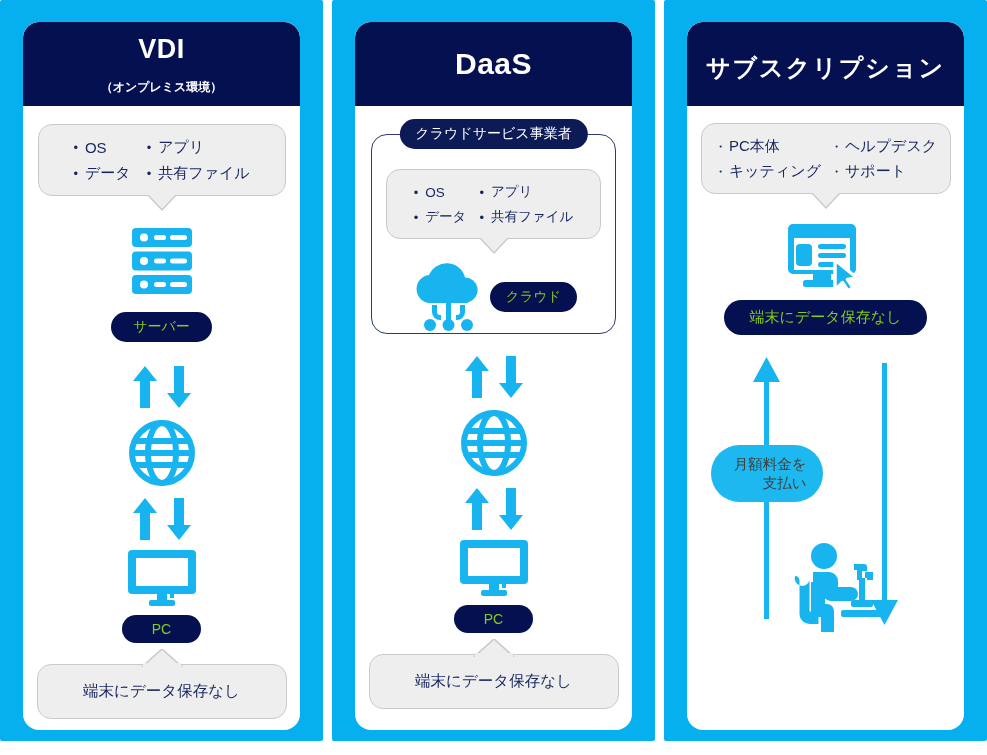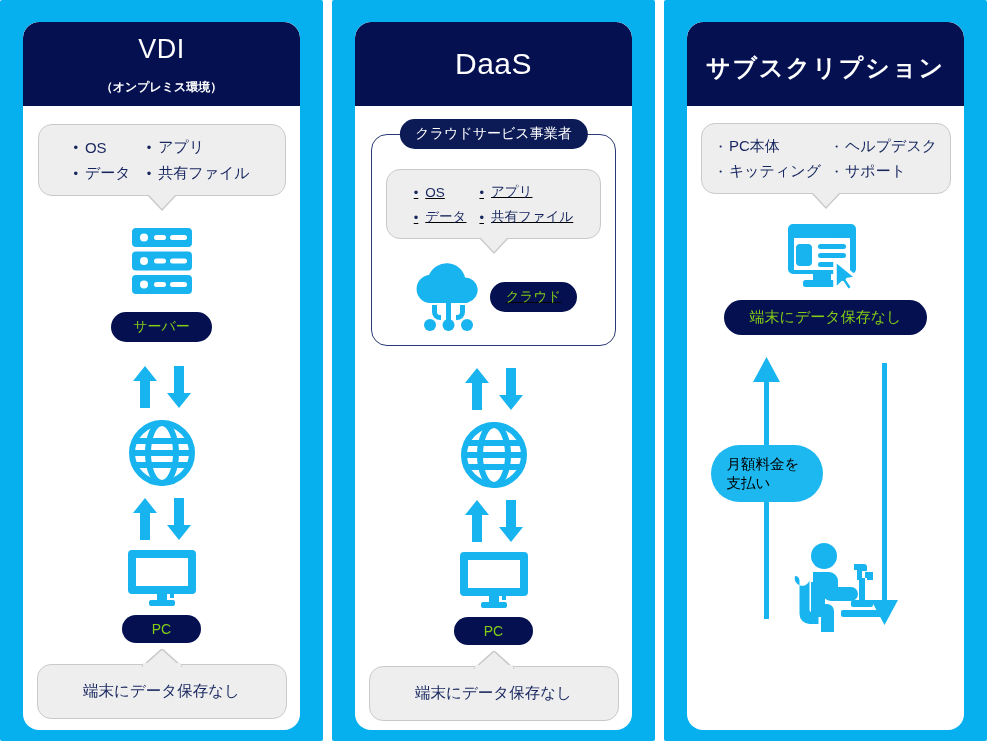--- a/index.html
+++ b/index.html
@@ -38,21 +38,21 @@
     border-radius: 16px 16px 0 0;
     display: flex;
     flex-direction: column;
     align-items: center;
     justify-content: center;
     color: #ffffff;
     text-align: center;
   }
   .hdr-main {
     font-size: 27px;
-    font-weight: normal;
+    font-weight: bold;
     letter-spacing: 0.5px;
     line-height: 1.12;
   }
   .hdr-sub {
     font-size: 12px;
     font-weight: bold;
     line-height: 1.2;
     margin-top: 16px;
   }
   .hdr-jp { font-size: 24px; font-weight: bold; letter-spacing: 2px; margin-top: 8px; }
@@ -111,44 +111,43 @@
   .center { display: flex; flex-direction: column; align-items: center; }
 
   .arrowpair { display: flex; gap: 8px; align-items: flex-end; }
 
   
   .provider {
     position: relative;
     margin: 0 16px;
     border: 1.6px solid #2b3a74;
     border-radius: 16px;
-    padding: 26px 10px 14px 10px;
-    text-decoration: underline;
+    padding: 26px 10px 2px 10px;
   }
   .provider-badge {
     position: absolute;
     top: -16px; left: 50%;
     transform: translateX(-50%);
     background: #0c1a56;
     color: #fff;
     border-radius: 999px;
     font-size: 14px;
     padding: 6px 16px;
     white-space: nowrap;
   }
   .cloud-row { display: flex; align-items: center; justify-content: center; gap: 4px; }
 
   .flowlabel {
     background: #1db8ef;
-    color: #000000;
+    color: #404040;
     border-radius: 999px;
     font-size: 14.5px;
     line-height: 1.28;
     padding: 10px 16px;
-    text-align: left;
+    text-align: right;
     white-space: nowrap;
   }
   svg { display: block; }
 </style>
 </head>
 <body>
 
 <div class="board">
 
   <div class="panel">

